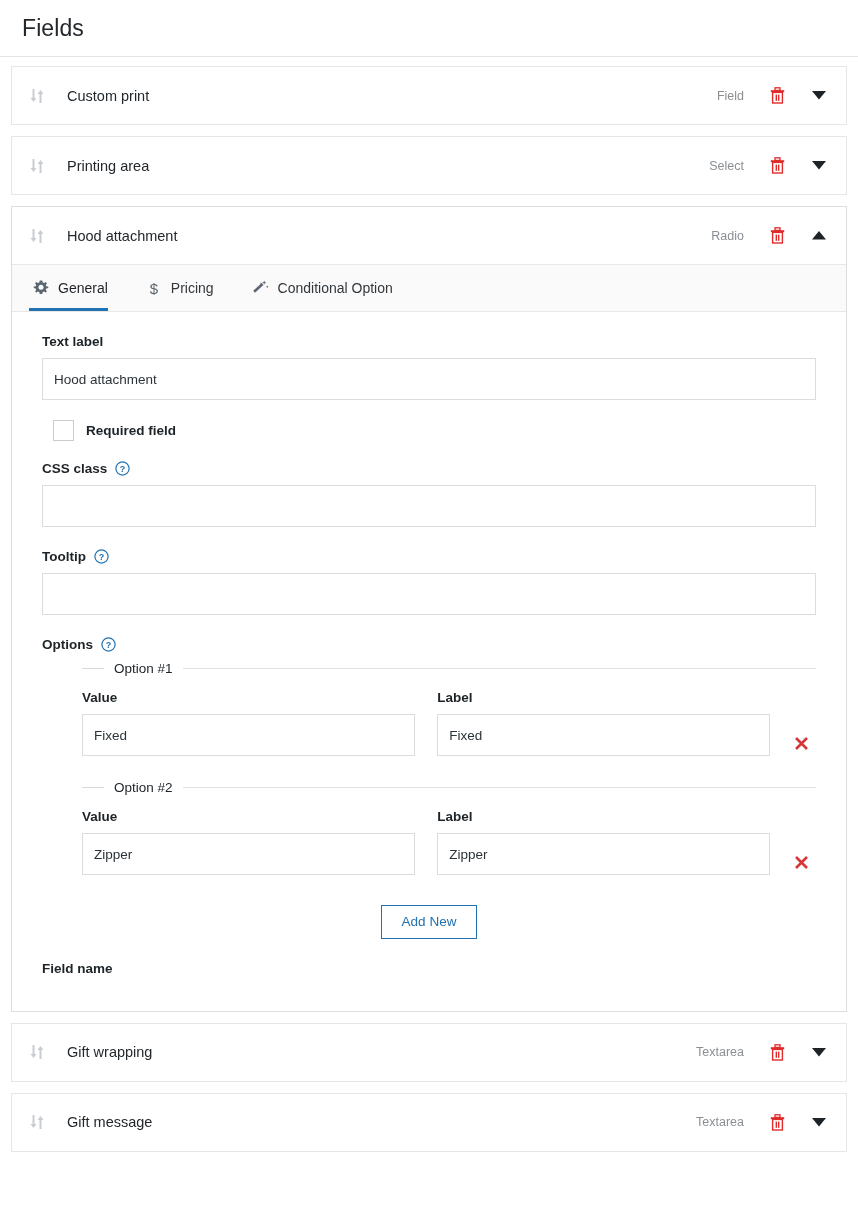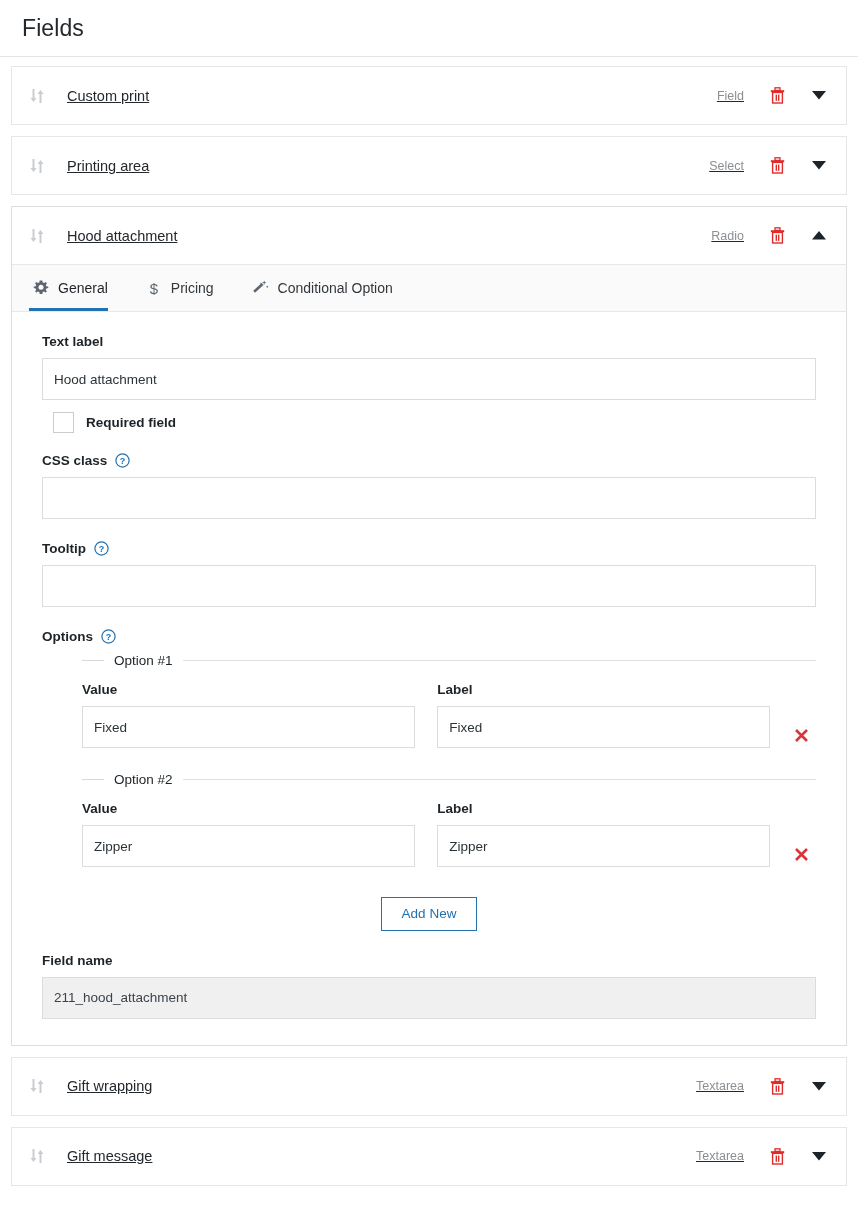--- a/index.html
+++ b/index.html
@@ -38,21 +38,20 @@
     margin-bottom: 11px;
   }
   .field-card.expanded { border-color: #dcdee0; }
 
   .field-row {
     height: 57px;
     display: flex;
     align-items: center;
     padding: 0 14px 0 17px;
     background: #fff;
-    text-decoration: underline;
   }
 
   .drag-handle {
     width: 26px;
     display: flex;
     align-items: center;
     justify-content: flex-start;
     cursor: move;
     flex: 0 0 auto;
   }
@@ -131,21 +130,21 @@
     padding: 0 11px;
     font-family: "Liberation Sans", sans-serif;
     outline: none;
   }
   .text-input.readonly { background: #f0f0f1; color: #3c434a; }
   .gap { height: 22px; }
 
   .check-row {
     display: flex;
     align-items: center;
-    margin: 12px 0 20px 11px;
+    margin: 20px 0 20px 11px;
   }
   .checkbox {
     width: 21px; height: 21px;
     border: 1px solid #c8ccd0;
     background: #fff;
     cursor: pointer;
     flex: 0 0 auto;
   }
   .check-label {
     font-size: 13.5px;
@@ -434,21 +433,20 @@
           </div>
 
           <div class="addnew-row">
             <button class="btn-addnew">Add New</button>
           </div>
         </div>
 
         
         <div class="fieldname-block">
           <div class="form-label">Field name</div>
-          <input class="text-input readonly" type="text" readonly="" value="211_hood_attachment" style="">
         </div>
 
       </div>
     </div>
 
     <div class="field-card">
       <div class="field-row">
         <div class="drag-handle">
           <svg width="16" height="18" viewBox="0 0 16 18">
             <path d="M4.5 2 L4.5 12" stroke="#c9cdd2" stroke-width="2" fill="none"></path>

